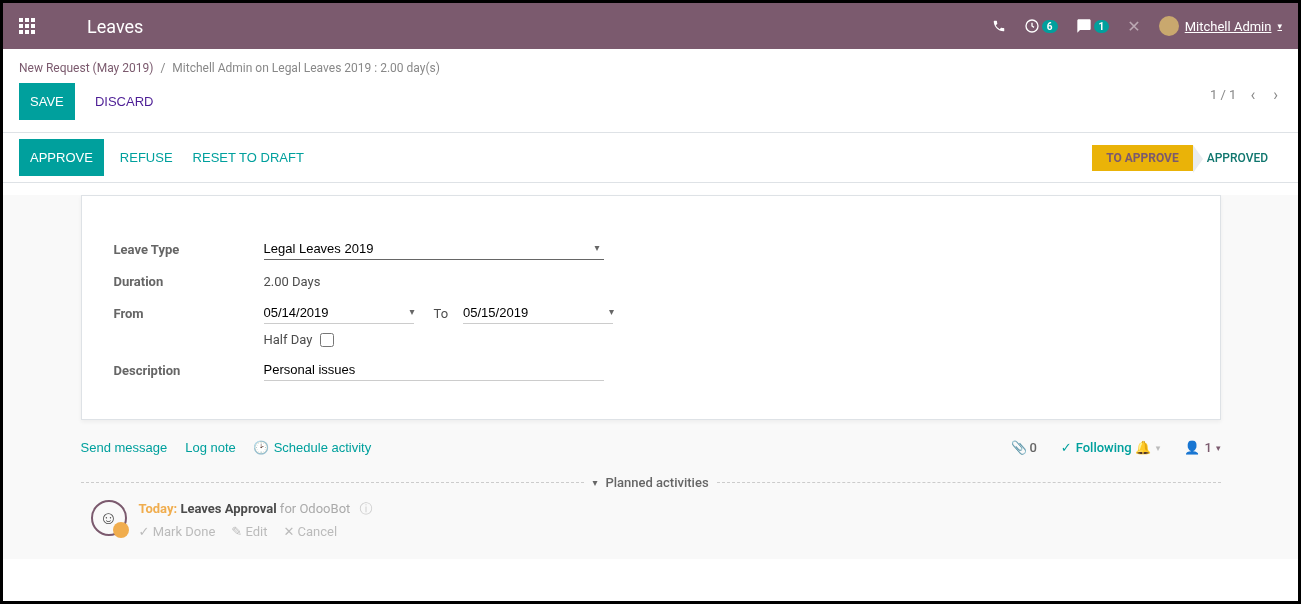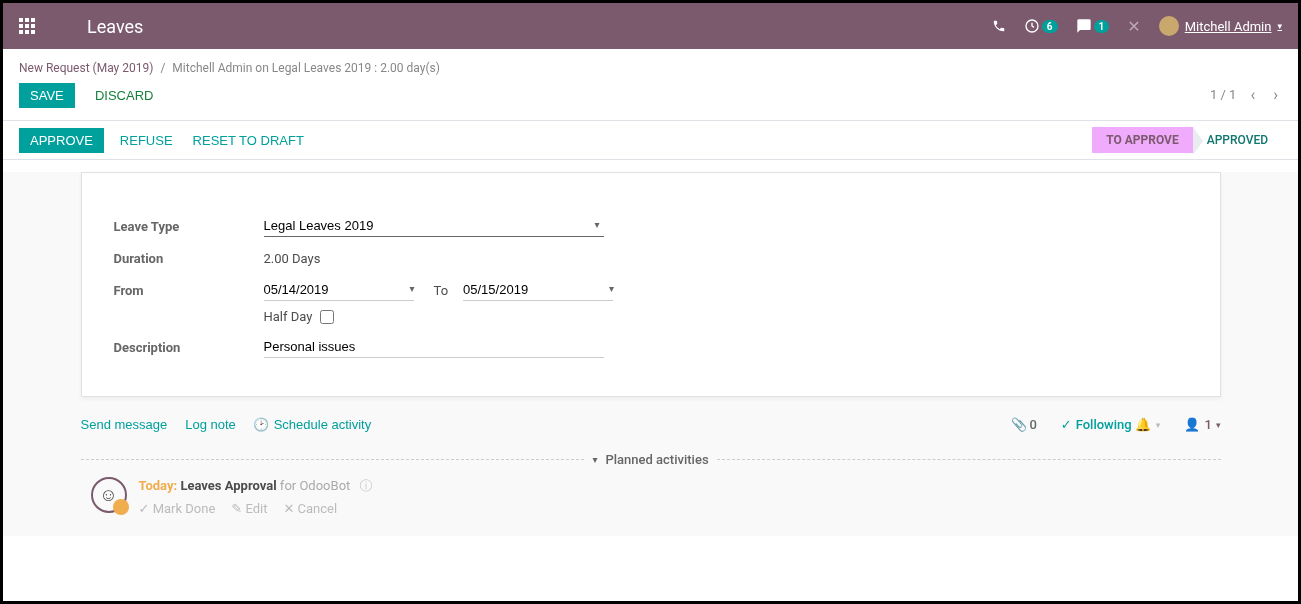--- a/index.html
+++ b/index.html
@@ -22,31 +22,31 @@
 .control-bar { padding: 12px 16px 0 16px; display: flex; align-items: flex-start; }
 .breadcrumb { font-size: 12px; }
 .breadcrumb .link { color: #7B5A6E; cursor: pointer; }
 .breadcrumb .sep { color: #888; margin: 0 4px; }
 .breadcrumb .current { color: #888; }
 .pager { margin-left: auto; display: flex; align-items: center; gap: 10px; color: #888; margin-top: 24px; }
 .pager .arrow { cursor: pointer; font-size: 16px; color: #888; padding: 0 4px; }
 
 
 .edit-buttons { padding: 8px 16px 12px 16px; }
-.btn { border: none; padding: 5px 11px; font-size: 13px; cursor: pointer; text-transform: uppercase; font-weight: 500; margin-right: 6px; }
+.btn { border: none; padding: 11px 11px; font-size: 13px; cursor: pointer; text-transform: uppercase; font-weight: 500; margin-right: 6px; }
 .btn-primary { background: #00A09D; color: #fff; }
-.btn-link { background: transparent; color: #15803d; }
+.btn-link { background: transparent; color: #4c1d95; }
 .btn-link-sm { background: transparent; color: #00A09D; border: none; cursor: pointer; font-size: 13px; font-weight: 500; padding: 5px 10px; }
 
 
 .status-bar { border-top: 1px solid #dee2e6; border-bottom: 1px solid #dee2e6; padding: 6px 16px; display: flex; align-items: center; background: #fff; }
 .status-actions { display: flex; gap: 0; }
 .status-stages { margin-left: auto; display: flex; }
 .stage { padding: 6px 14px; font-size: 12px; font-weight: 500; color: #0f766e; position: relative; }
-.stage.active { background: #f0abfc; color: #7B5A6E; font-weight: bold; }
+.stage.active { background: #eab308; color: #7B5A6E; font-weight: bold; }
 .stage.active::after { content: ""; position: absolute; right: -10px; top: 0; border-left: 10px solid #e9ecef; border-top: 14px solid transparent; border-bottom: 14px solid transparent; }
 
 
 .sheet-bg { background: #f9f9f9; padding: 0; }
 .sheet { background: #fff; border: 1px solid #dee2e6; box-shadow: 0 2px 4px rgba(0,0,0,0.05); max-width: 1140px; margin: 12px auto 0 auto; padding: 40px 32px 30px 32px; }
 .form-row { display: flex; align-items: center; margin-bottom: 6px; min-height: 26px; }
 .form-label { width: 150px; font-weight: bold; font-size: 13px; color: #666; }
 .form-value { flex: 1; max-width: 340px; }
 .input-line { border: none; border-bottom: 1px solid #ccc; width: 100%; font-size: 13px; padding: 3px 0; background: transparent; }
 .select-wrap { position: relative; display: inline-block; }

